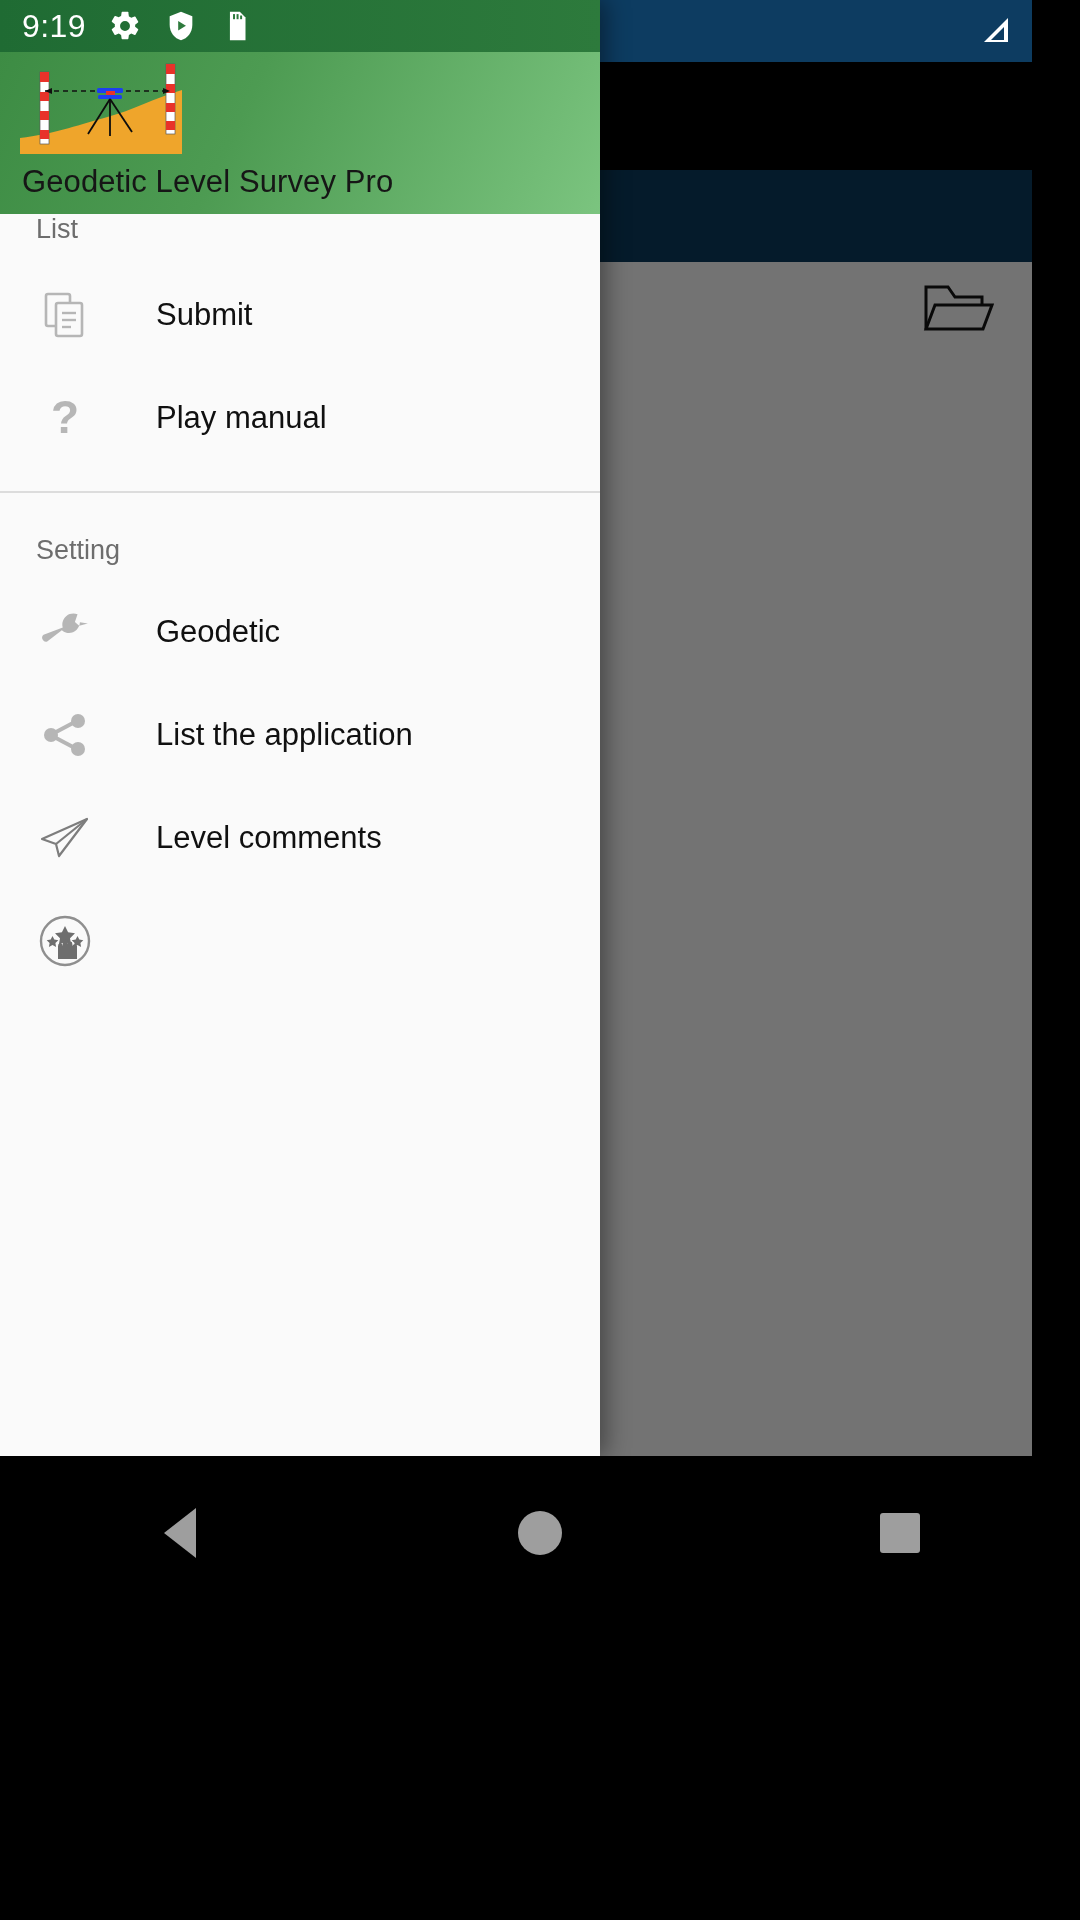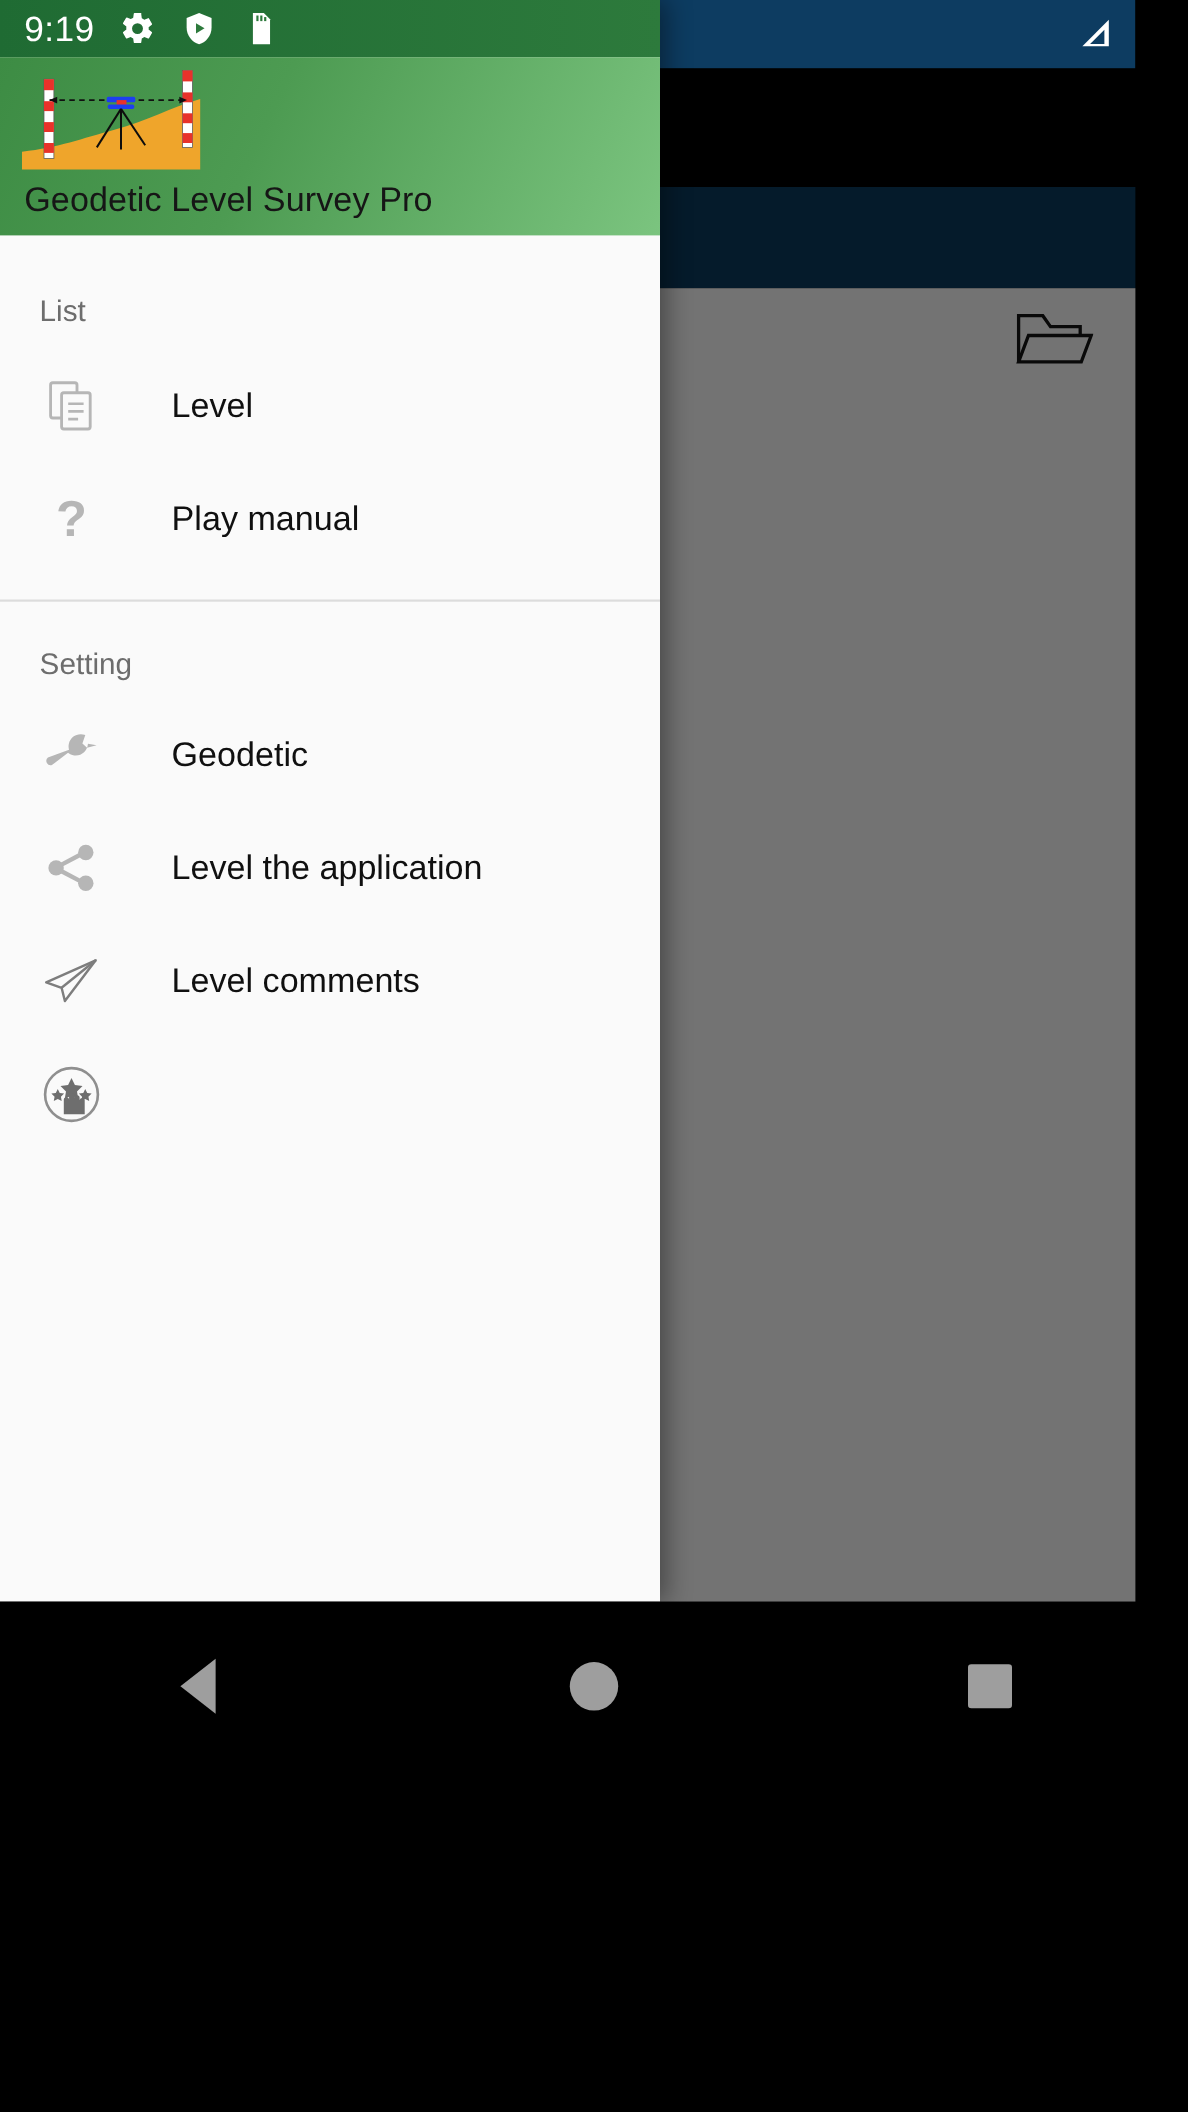--- a/index.html
+++ b/index.html
@@ -79,21 +79,21 @@
   }
   .hdr-art { position:absolute; left:14px; top:2px; width:200px; height:110px; }
   .hdr-title {
     position:absolute; left:22px; bottom:14px;
     font-size:31px; color:#161616; font-weight:400; letter-spacing:.1px;
   }
 
   .section-label {
     font-size:27px; color:#6d6d6d; padding-left:36px; font-weight:400;
   }
-  .sec-list-label { margin-top:54px; }
+  .sec-list-label { }
   .sec-setting-label { margin-top:42px; }
 
   .nav-item {
     display:flex; align-items:center; height:103px; padding-left:36px;
     cursor:pointer;
   }
   .nav-icon {
     width:58px; min-width:58px; height:58px;
     display:flex; align-items:center; justify-content:center;
     color:#b6b6b6;
@@ -236,21 +236,21 @@
       <div class="nav-item">
         <span class="nav-icon">
           <svg width="42" height="46" viewBox="0 0 42 46">
             <rect x="2" y="2" width="24" height="32" rx="2" fill="none" stroke="#b6b6b6" stroke-width="2.6"></rect>
             <rect x="12" y="11" width="26" height="33" rx="2" fill="#fafafa" stroke="#b6b6b6" stroke-width="2.6"></rect>
             <line x1="18" y1="21" x2="32" y2="21" stroke="#b6b6b6" stroke-width="2.4"></line>
             <line x1="18" y1="28" x2="32" y2="28" stroke="#b6b6b6" stroke-width="2.4"></line>
             <line x1="18" y1="35" x2="27" y2="35" stroke="#b6b6b6" stroke-width="2.4"></line>
           </svg>
         </span>
-        <span class="nav-label">Level</span>
+        <span class="nav-label">Submit</span>
       </div>
 
 
       <div class="nav-item">
         <span class="nav-icon">
           <svg width="44" height="50" viewBox="0 0 44 50">
             <text x="22" y="40" text-anchor="middle" font-family="Liberation Sans, sans-serif" font-size="46" font-weight="bold" fill="#b6b6b6">?</text>
           </svg>
         </span>
         <span class="nav-label">Play manual</span>
@@ -277,21 +277,21 @@
       <div class="nav-item">
         <span class="nav-icon">
           <svg width="48" height="48" viewBox="0 0 48 48">
             <circle cx="37" cy="10" r="7" fill="#b6b6b6"></circle>
             <circle cx="10" cy="24" r="7" fill="#b6b6b6"></circle>
             <circle cx="37" cy="38" r="7" fill="#b6b6b6"></circle>
             <line x1="15" y1="21" x2="32" y2="12" stroke="#b6b6b6" stroke-width="4"></line>
             <line x1="15" y1="27" x2="32" y2="36" stroke="#b6b6b6" stroke-width="4"></line>
           </svg>
         </span>
-        <span class="nav-label">Level the application</span>
+        <span class="nav-label">List the application</span>
       </div>
 
       <div class="nav-item">
         <span class="nav-icon">
           <svg width="52" height="46" viewBox="0 0 52 46">
             <path d="M3 24 L48 4 L20 41 L17 29 Z" fill="none" stroke="#7d7d7d" stroke-width="2.2" stroke-linejoin="round"></path>
             <path d="M17 29 L48 4" fill="none" stroke="#7d7d7d" stroke-width="2.2"></path>
           </svg>
         </span>
         <span class="nav-label">Level comments</span>

